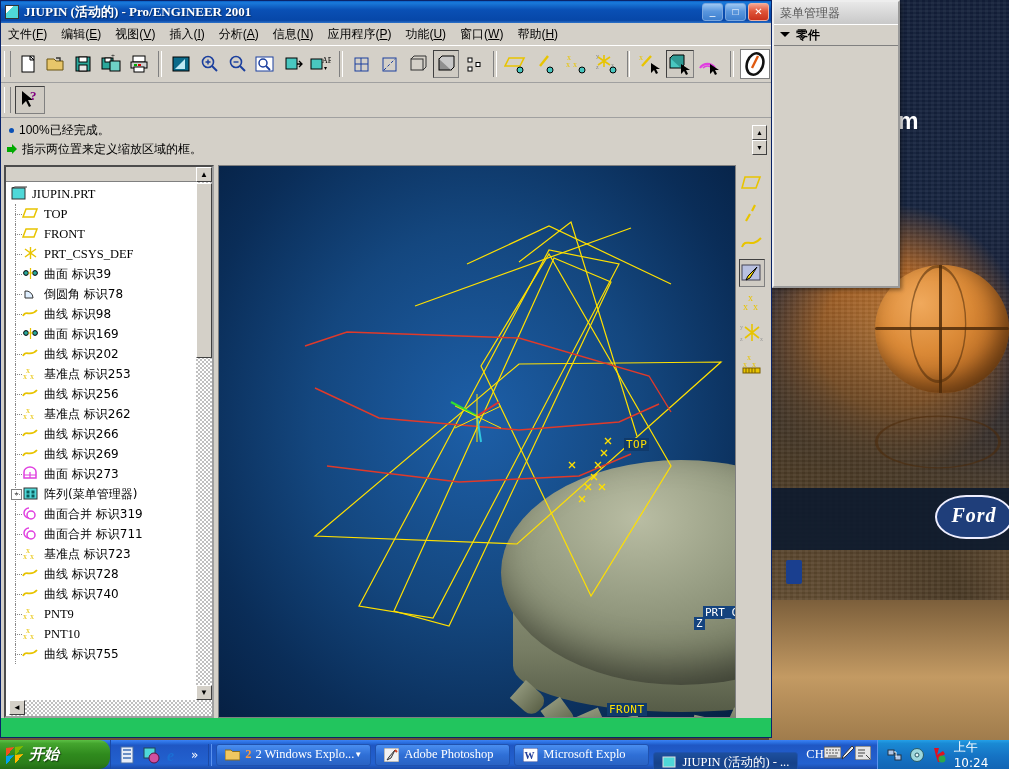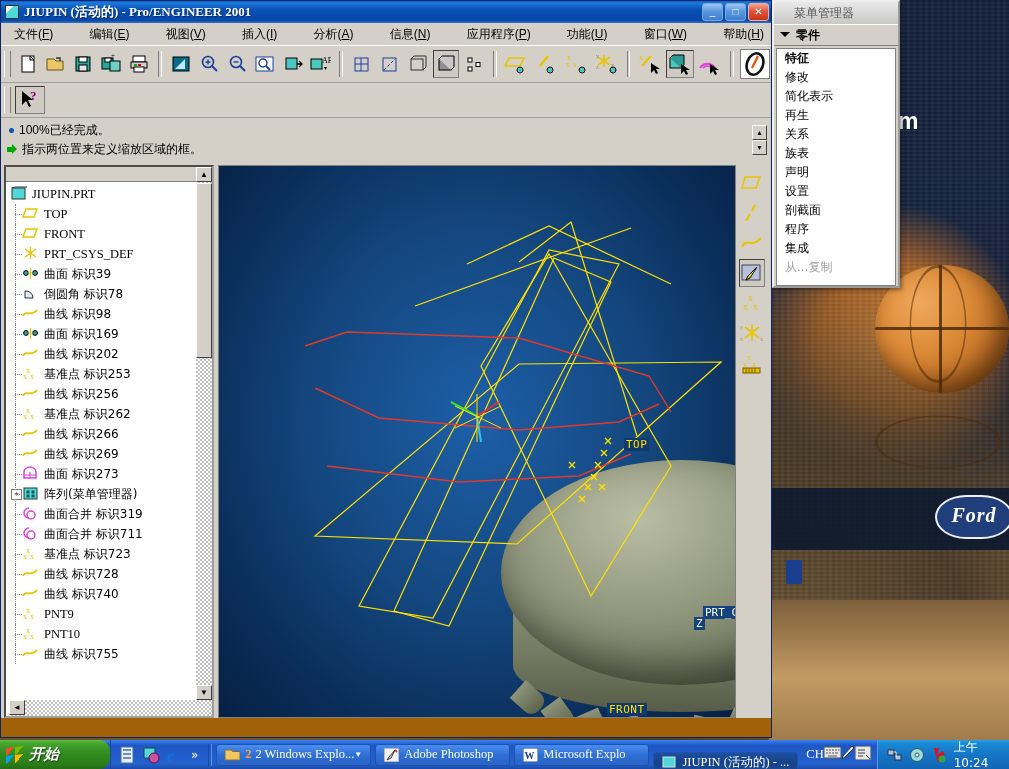--- a/index.html
+++ b/index.html
@@ -36,37 +36,37 @@
   #sign-ford{position:absolute;left:935px;top:495px;width:74px;height:40px;border-radius:40%/50%;
     background:#1f3e7a;border:2px solid #eef;color:#fff;font-style:italic;font-weight:bold;
     font-family:"Liberation Serif",serif;font-size:20px;text-align:center;line-height:36px;letter-spacing:1px;}
   #sign-bar{position:absolute;left:772px;top:488px;width:237px;height:62px;background:#0c1a2e;opacity:.9;}
   #bg-word{position:absolute;left:884px;top:108px;color:#fff;font-family:"Liberation Sans",sans-serif;
     font-weight:bold;font-size:23px;}
   #nba{position:absolute;left:786px;top:560px;width:16px;height:24px;background:#1a3f8f;border-radius:2px;}
 
   
   #app{position:absolute;left:0;top:0;width:772px;height:738px;
-    background:#a16207;border:1px solid #0a246a;box-sizing:border-box;}
+    background:#22c55e;border:1px solid #0a246a;box-sizing:border-box;}
   .titlebar{height:22px;
     background:linear-gradient(180deg,#0a5fc4 0%,#1a7adb 8%,#0a50b5 40%,#0747a8 88%,#2e73c9 100%);
     display:flex;align-items:center;padding:0 2px 0 4px;color:#fff;}
   .titlebar .ticon{width:14px;height:14px;margin-right:5px;
     background:linear-gradient(135deg,#fff 0 30%,#4fd8d8 30% 100%);border:1px solid #333;box-sizing:border-box;}
   .titlebar .ttext{font-family:"Liberation Serif",serif;font-weight:bold;font-size:13px;
     text-shadow:1px 1px 1px rgba(0,0,0,.45);flex:1;white-space:nowrap;}
   .wbtns{display:flex;gap:2px;}
   .wbtn{width:21px;height:18px;border:1px solid #7aa7e0;border-radius:3px;box-sizing:border-box;
     background:linear-gradient(180deg,#9ec7f2,#5a97de 45%,#3d7fcf);
     color:#fff;font-size:10px;font-family:"Liberation Sans",sans-serif;
     display:flex;align-items:center;justify-content:center;line-height:1;}
   .wbtn.close{background:linear-gradient(180deg,#f6a48f,#e0553a 45%,#c9321c);border-color:#eeb0a0;}
 
   .menubar{height:22px;background:#d4d0c8;display:flex;align-items:center;
-    padding-left:6px;border-bottom:1px solid #fff;justify-content:space-between;}
+    border-bottom:1px solid #fff;}
   .menubar .mi{padding:2px 7px;font-family:"Liberation Sans","DejaVu Sans",sans-serif;font-size:12px;color:#000;}
   .menubar .mi u{text-decoration:underline;}
 
   .tbrow{height:36px;background:#d4d0c8;display:flex;align-items:center;
     border-bottom:1px solid #a0a0a0;}
   .tbrow2{height:34px;background:#d4d0c8;display:flex;align-items:center;
     border-bottom:1px solid #a0a0a0;}
   .sep{width:2px;height:26px;margin:0 5px;border-left:1px solid #808080;border-right:1px solid #fff;}
   .grip{width:5px;height:26px;margin:0 3px 0 3px;border-left:1px solid #fff;border-right:1px solid #808080;}
   .tbtn{width:28px;height:28px;margin:0 1px;display:flex;align-items:center;justify-content:center;
@@ -137,21 +137,21 @@
 
   .vlabel{position:absolute;background:#103a6b;color:#ffe000;font-family:"DejaVu Sans Mono","Liberation Mono",monospace;
     font-size:11px;letter-spacing:.5px;padding:0 2px;white-space:nowrap;}
   .csys-lbl{position:absolute;background:#14437e;color:#ffffff;
     font-family:"DejaVu Sans Mono","Liberation Mono",monospace;font-size:11px;padding:0 2px;}
 
   
   #menumgr{position:absolute;left:772px;top:0;width:128px;height:288px;
     background:#d4d0c8;border:2px outset #eee;box-sizing:border-box;box-shadow:2px 2px 4px rgba(0,0,0,.4);}
   .mm-title{height:22px;background:linear-gradient(180deg,#e8e8e8,#c8c8c8);
-    display:flex;align-items:center;padding-left:20px;
+    display:flex;align-items:center;padding-left:6px;
     font-family:Liberation Sans, sans-serif;font-size:12px;color:#555;}
   .mm-sub{height:20px;background:#d4d0c8;display:flex;align-items:center;padding-left:6px;
     border-top:1px solid #fff;border-bottom:1px solid #808080;
     font-family:"DejaVu Sans","Liberation Sans",sans-serif;font-size:12px;font-weight:bold;color:#000;}
   .mm-caret{width:0;height:0;border:5px solid transparent;border-top-color:#000;margin-right:6px;margin-top:4px;}
   .mm-list{background:#fff;margin:2px;border:1px solid #808080;height:238px;box-sizing:border-box;}
   .mm-item{height:19px;display:flex;align-items:center;padding-left:8px;
     font-family:"DejaVu Sans","Liberation Sans",sans-serif;font-size:12px;color:#000;}
   .mm-item.bold{font-weight:bold;}
   .mm-item.dim{color:#a0a0a0;}
@@ -782,34 +782,20 @@
     </div>
   </div>
 </div>
 
 <div id="menumgr">
   <div class="mm-title">菜单管理器</div>
   <div class="mm-sub">
     <span class="mm-caret"></span>
     <span>零件</span>
   </div>
-  <div class="mm-list">
-    <div class="mm-item bold">特征</div>
-    <div class="mm-item">修改</div>
-    <div class="mm-item">简化表示</div>
-    <div class="mm-item">再生</div>
-    <div class="mm-item">关系</div>
-    <div class="mm-item">族表</div>
-    <div class="mm-item">声明</div>
-    <div class="mm-item">设置</div>
-    <div class="mm-item">剖截面</div>
-    <div class="mm-item">程序</div>
-    <div class="mm-item">集成</div>
-    <div class="mm-item dim">从...复制</div>
-  </div>
 </div>
 
 <div id="taskbar">
 
   <div id="startbtn">
     <span class="winlogo"></span>
     <span>开始</span>
   </div>
 
   <div id="quicklaunch">

